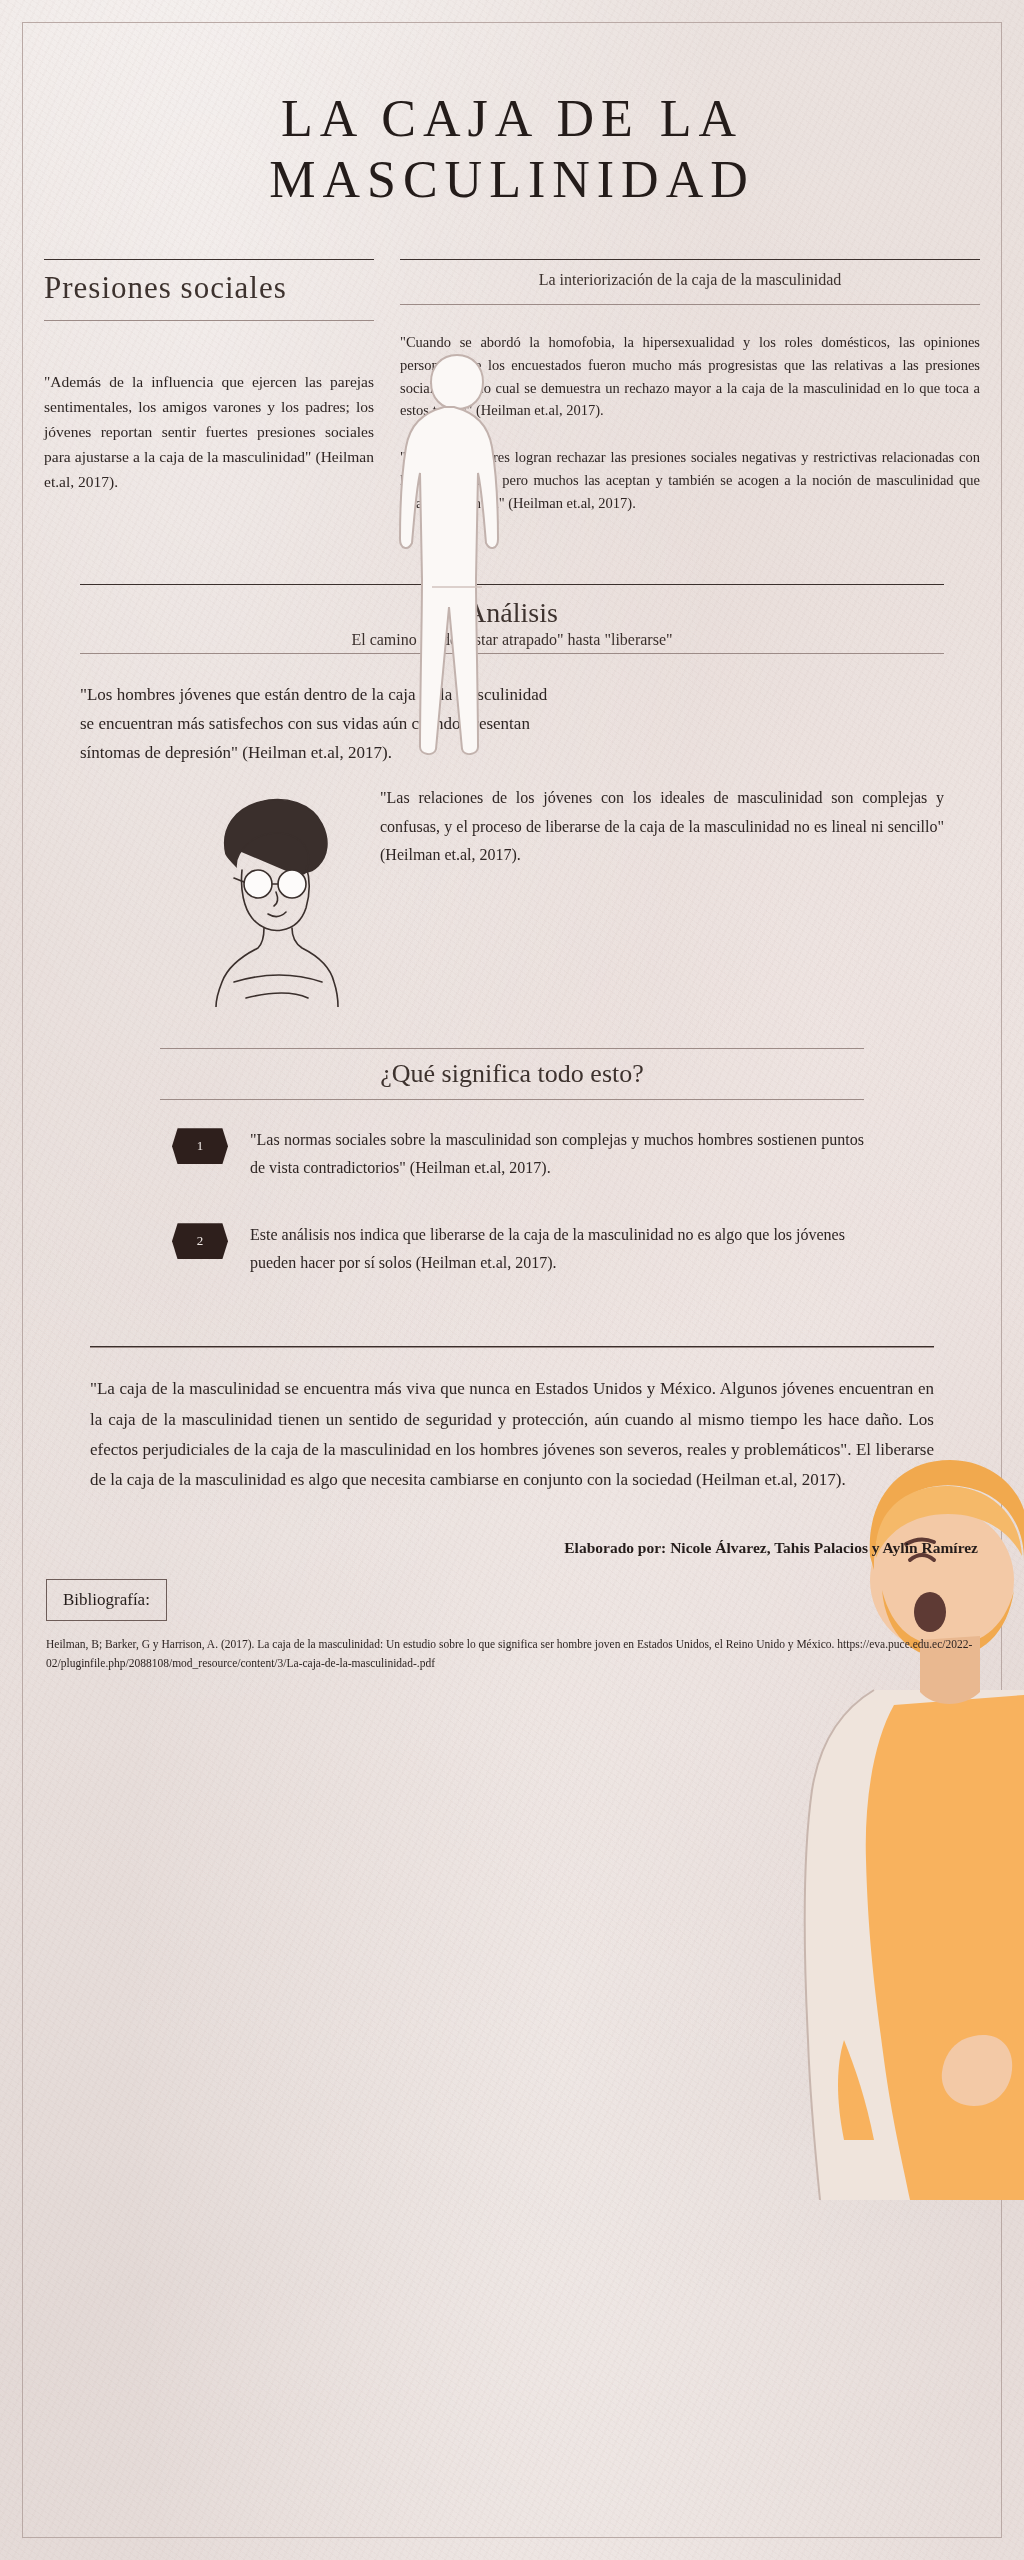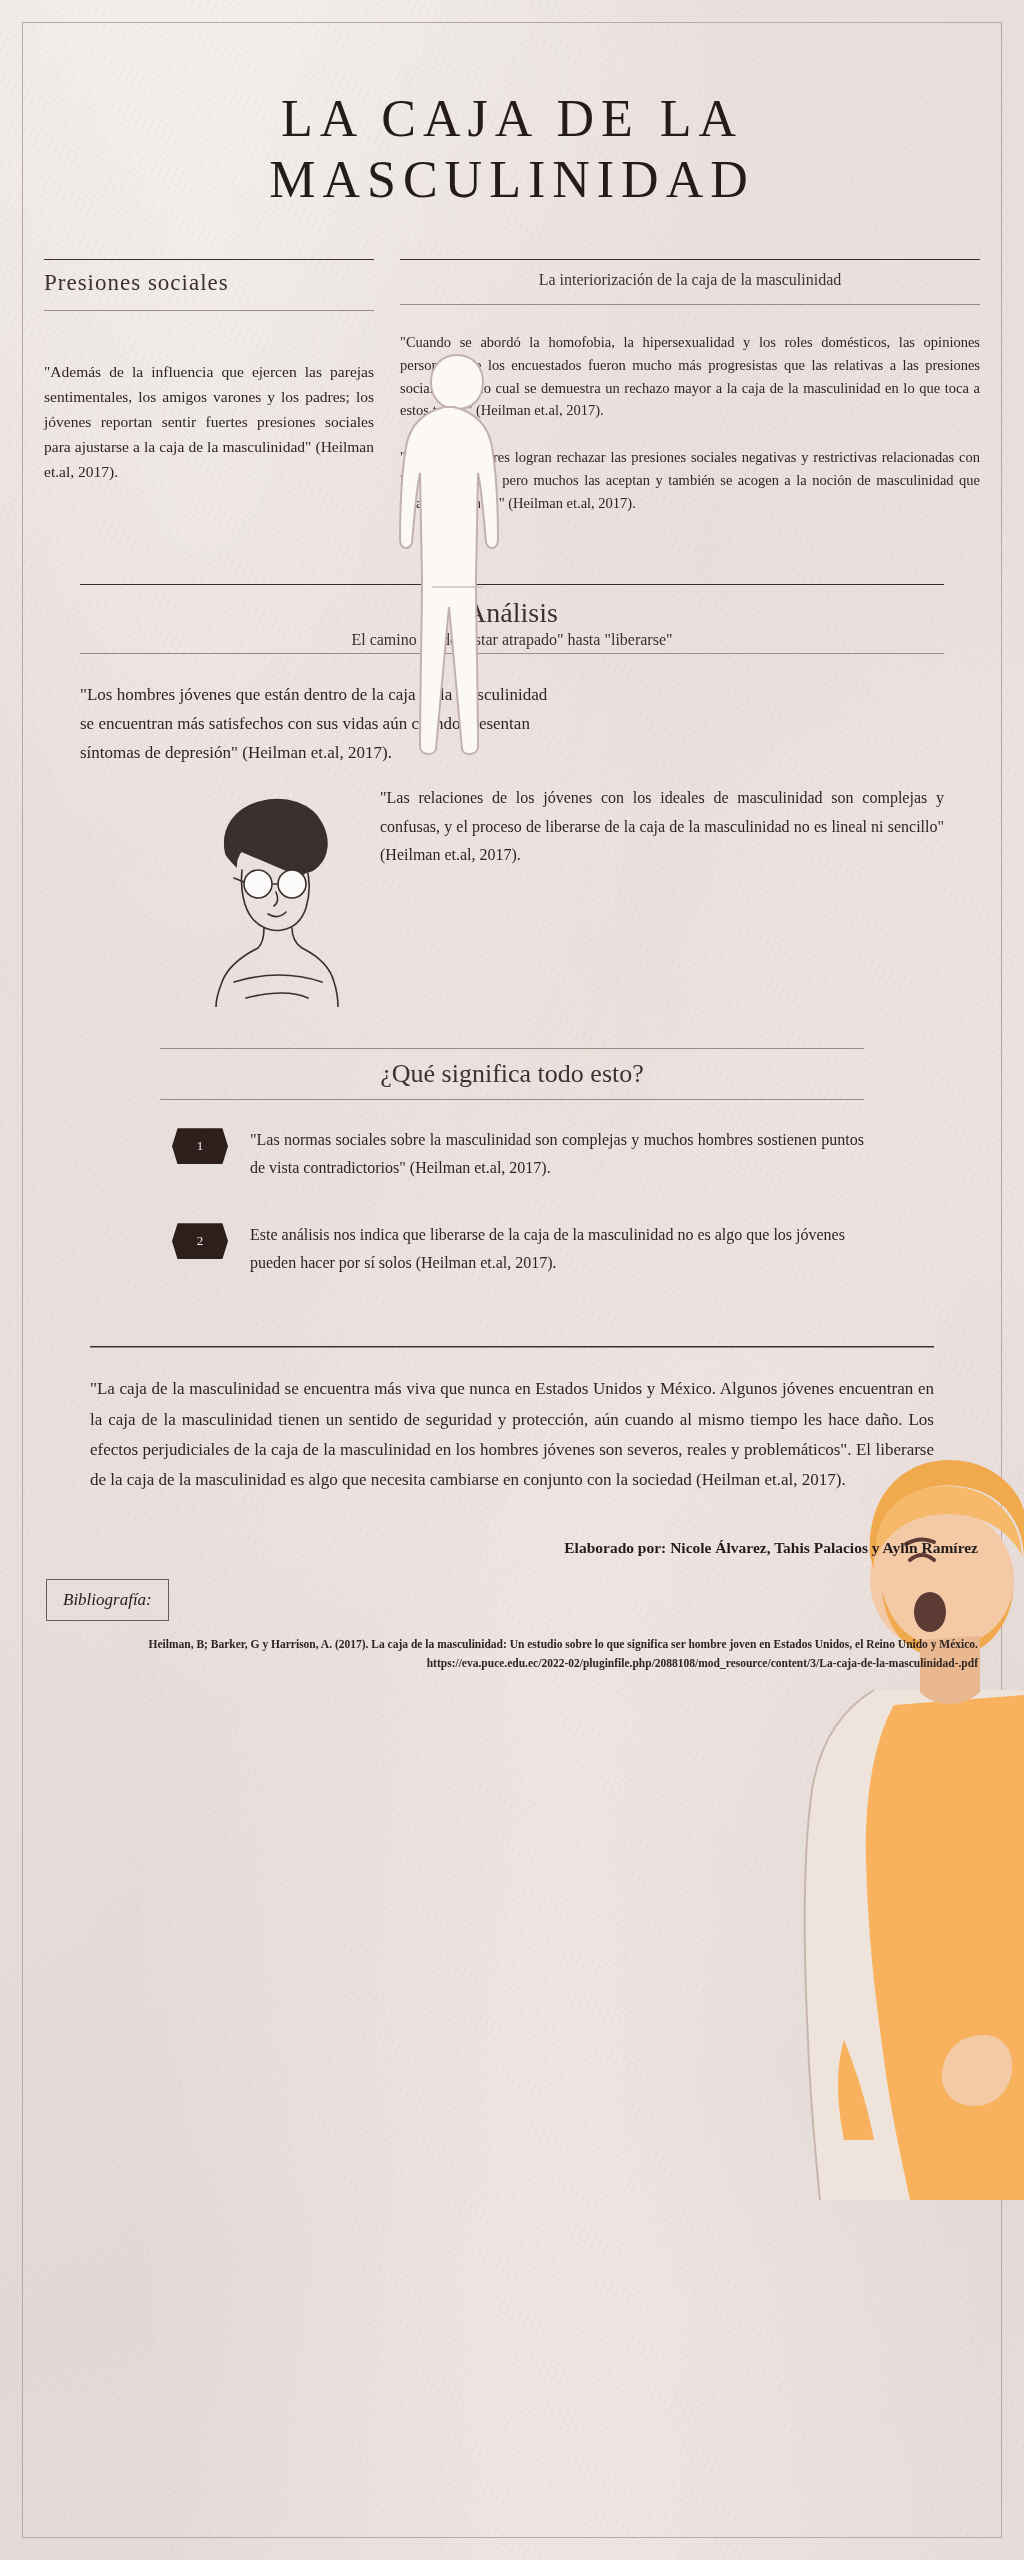--- a/index.html
+++ b/index.html
@@ -78,21 +78,21 @@
     position: relative;
     margin-top: 48px;
     padding: 0 44px;
     display: flex;
     gap: 26px;
   }
   .col-left { width: 330px; }
   .col-right { flex: 1; }
 
   .head-left {
-    font-size: 23px;
+    font-size: 31px;
     color: #3d322e;
     letter-spacing: 1px;
   }
   .head-center {
     font-size: 16px;
     color: #3d322e;
     text-align: center;
     line-height: 1.25;
   }
   .head-rule-top { margin-bottom: 10px; }
@@ -249,29 +249,27 @@
     color: #241c1a;
     text-align: right;
   }
   .biblio-box {
     margin: 22px 46px 0 46px;
     border: 1px solid #6d5c58;
     padding: 10px 16px;
     display: inline-block;
     font-size: 17px;
     color: #241c1a;
-    font-style: italic;
   }
   .biblio-text {
     margin: 14px 46px 0 46px;
     font-size: 11.5px;
     line-height: 1.62;
     color: #2e2523;
-    font-weight: bold;
-    text-align: right;
+    font-weight: normal;
   }
 </style>
 </head>
 <body>
 
 <div class="poster">
   <div class="texture"></div>
   <div class="frame"></div>
 
   <div class="person2">

